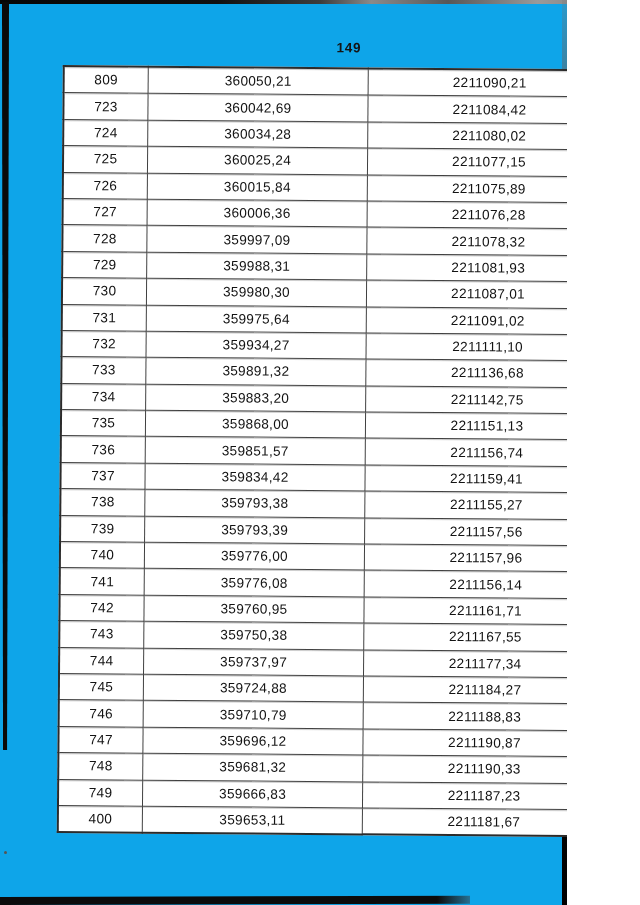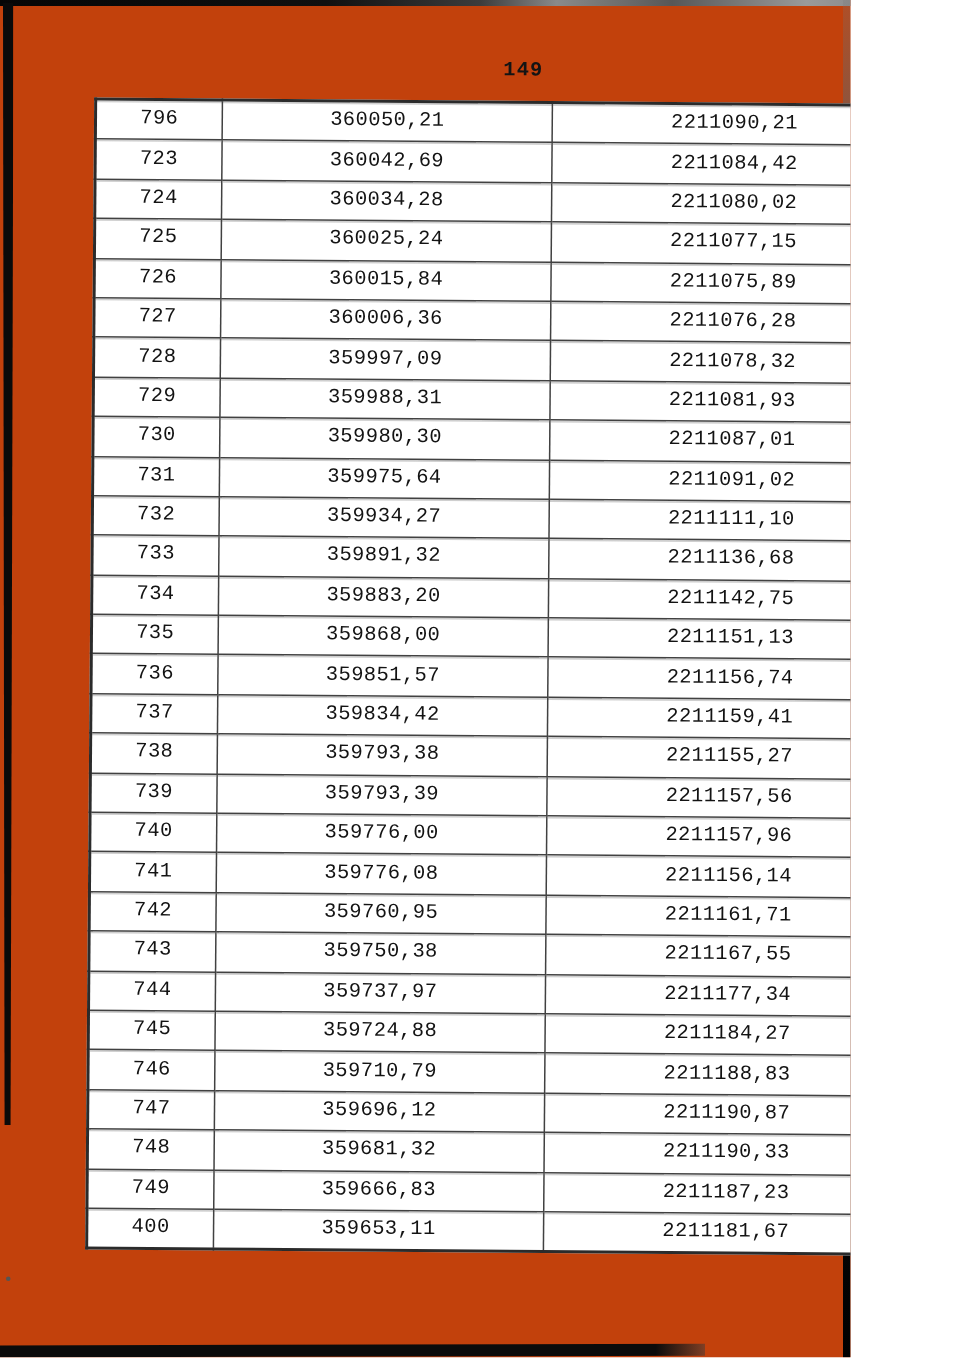--- a/index.html
+++ b/index.html
@@ -1,22 +1,22 @@
 <!DOCTYPE html>
 <html><head>
 <meta charset="utf-8">
 <style>
   html, body { margin: 0; padding: 0; }
   .page {
     position: relative;
     width: 567px;
     height: 905px;
-    background: #c2410c;
+    background: #0ea5e9;
     overflow: hidden;
-    font-family: Liberation Mono, monospace;
+    font-family: Liberation Sans, sans-serif;
   }
   
   .content {
     position: absolute;
     left: 63px;
     top: 39px;
     width: 544px;
     transform: rotate(0.45deg);
     transform-origin: 0 0;
   }
@@ -97,21 +97,21 @@
   <div class="edge-right"></div>
   <div class="edge-bottom"></div>
   <div class="speck"></div>
 
   <div class="content">
     <div class="pageno">149</div>
 
     <table class="data-table">
       <tbody>
           <tr>
-            <td class="c0">796</td>
+            <td class="c0">809</td>
             <td class="c1">360050,21</td>
             <td class="c2">2211090,21</td>
           </tr>
           <tr>
             <td class="c0">723</td>
             <td class="c1">360042,69</td>
             <td class="c2">2211084,42</td>
           </tr>
           <tr>
             <td class="c0">724</td>

